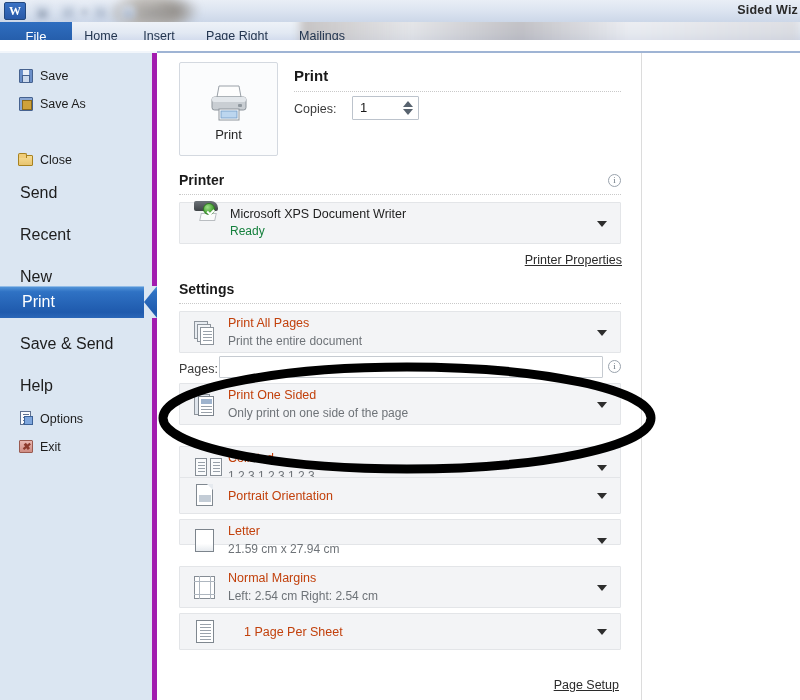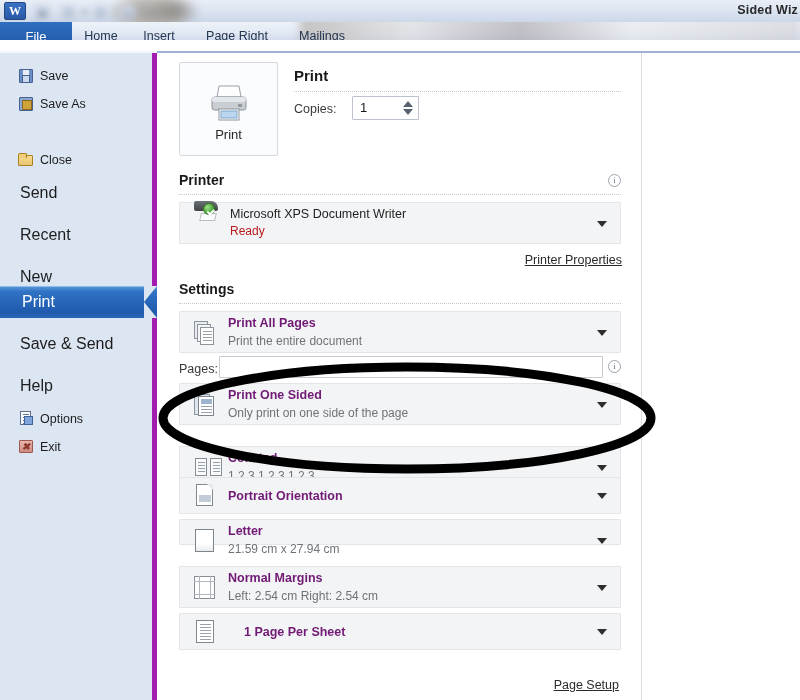--- a/index.html
+++ b/index.html
@@ -248,23 +248,22 @@
     font-family: "Liberation Serif", serif;
   }
 
   
   .drow {
     position: absolute; left: 22px; width: 442px;
     background: #f3f4f6;
     border: 1px solid #e3e5e8; border-radius: 1px;
   }
   .drow .t1 {
-    position: absolute; left: 48px; font-size: 12.5px; color: #701a75;
+    position: absolute; left: 48px; font-size: 12.5px; color: #c2410c;
     white-space: nowrap;
-    font-weight: bold;
   }
   .drow .t2 {
     position: absolute; left: 48px; font-size: 12px; color: #6e7378;
     white-space: nowrap;
   }
   .caret {
     position: absolute; right: 13px; width: 0; height: 0;
     border-left: 5.5px solid transparent; border-right: 5.5px solid transparent;
     border-top: 6px solid #2d2d2d;
   }
@@ -412,21 +411,21 @@
 
   
   .printer-box {
     position: absolute; left: 22px; width: 442px; height: 42px;
     background: #f3f4f6; border: 1px solid #e3e5e8; border-radius: 1px;
   }
   .printer-box .nm {
     position: absolute; left: 50px; top: 4px; font-size: 12.5px; color: #1e1e1e;
   }
   .printer-box .st {
-    position: absolute; left: 50px; top: 21px; font-size: 12px; color: #b91c1c;
+    position: absolute; left: 50px; top: 21px; font-size: 12px; color: #15803d;
   }
 
   
   .annot {
     position: absolute; left: 156px; top: 362px;
     width: 502px; height: 112px;
     pointer-events: none;
   }
 
   

